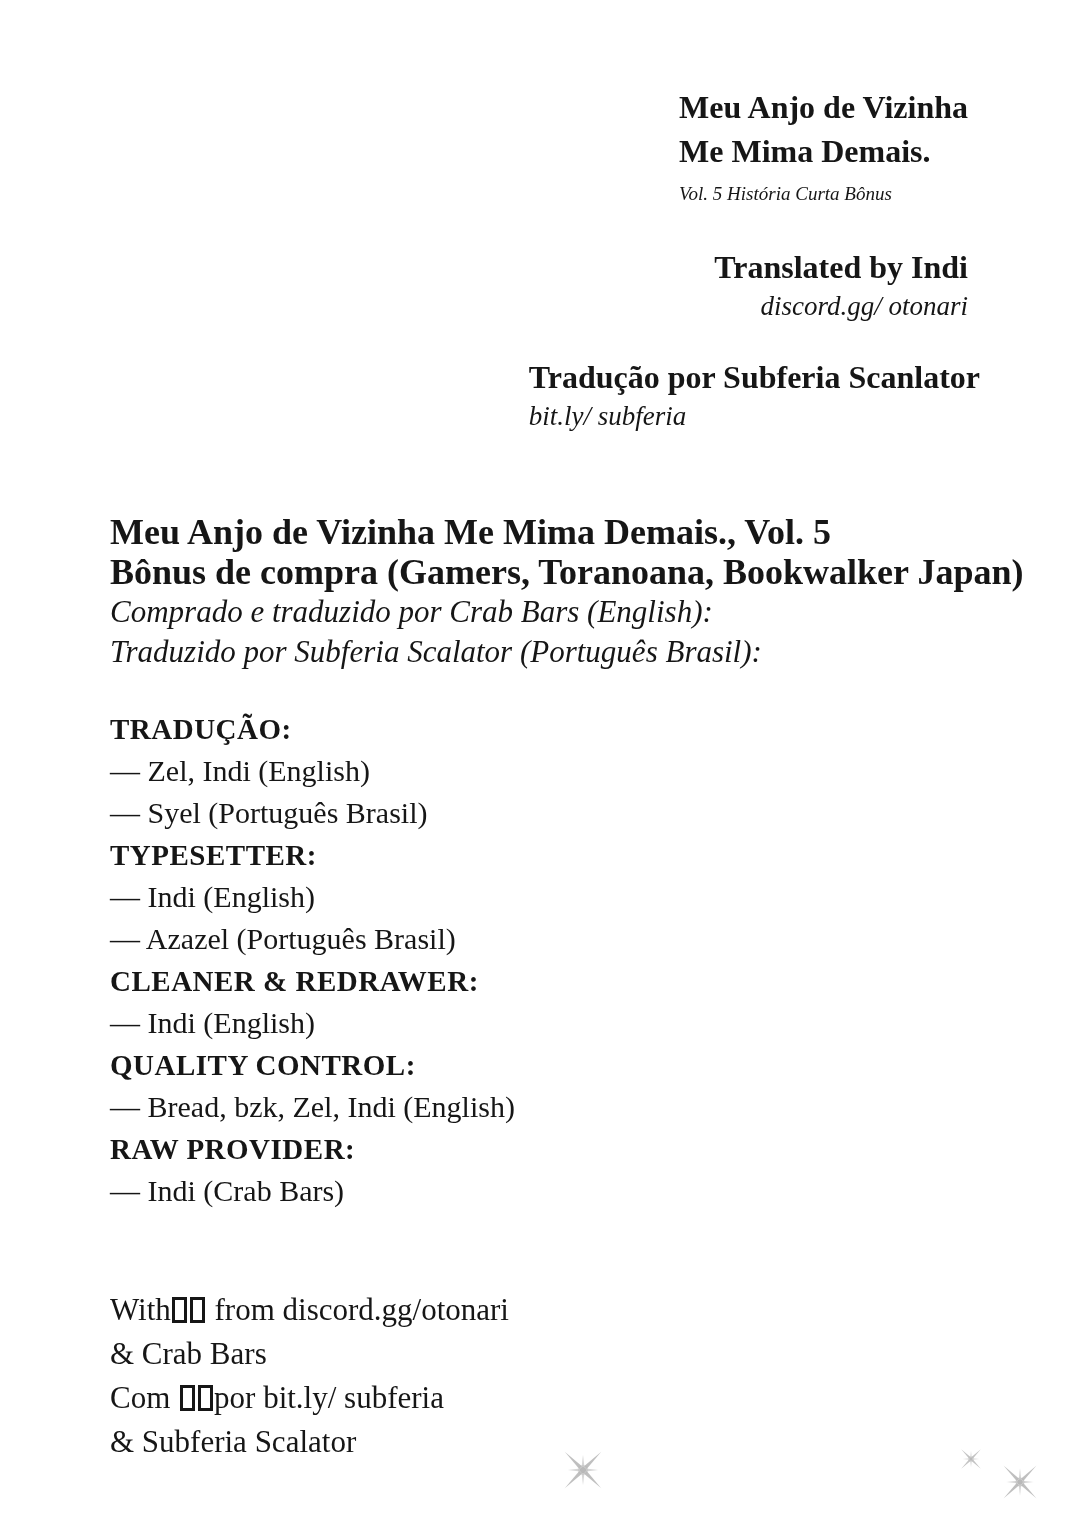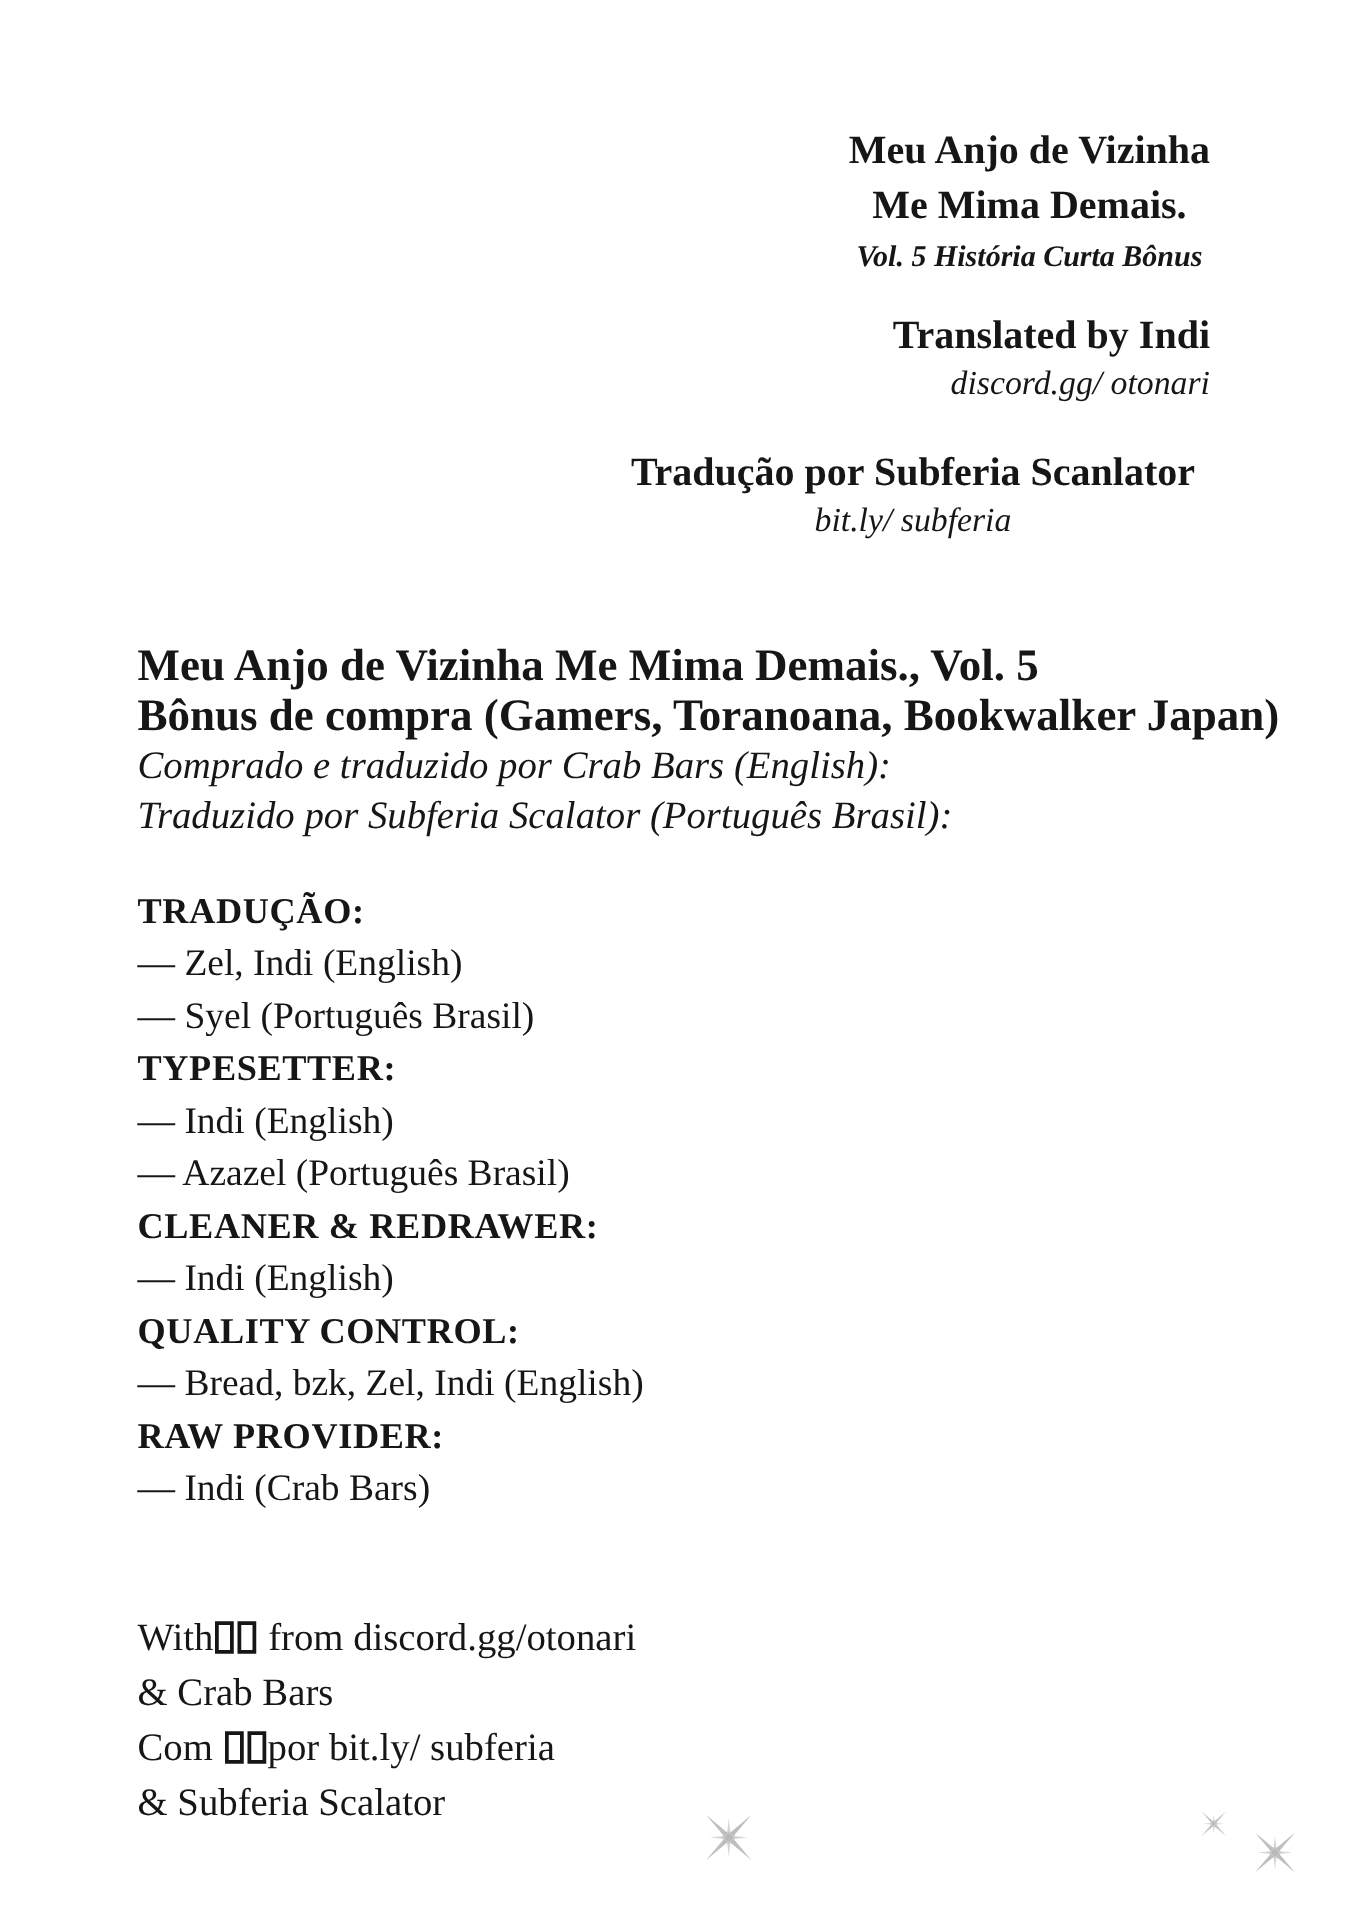--- a/index.html
+++ b/index.html
@@ -14,26 +14,26 @@
     width: 1080px;
     height: 1539px;
     background: var(--bg);
     color: var(--text);
     font-family: "Liberation Serif", serif;
     overflow: hidden;
   }
   .block { position: absolute; }
 
   
-  .block-title   { top: 97px;  right: 112px; text-align: center; }
+  .block-title   { top: 85px;  right: 112px; text-align: left; }
   .block-en      { top: 246px; right: 112px; text-align: right; }
-  .block-pt      { top: 356px; right: 124px; text-align: center; font-family: Liberation Serif, serif; }
+  .block-pt      { top: 356px; right: 100px; text-align: left; font-family: Liberation Serif, serif; }
 
   .title-line { font-weight: bold; font-size: 32px; line-height: 44px; }
-  .subtitle   { font-style: italic; font-size: 24px; line-height: 38px; margin-top: 2px; font-weight: bold; }
+  .subtitle   { font-style: italic; font-size: 19px; line-height: 38px; margin-top: 2px; }
   .heading    { font-weight: bold; font-size: 32px; line-height: 42px; }
   .link-line  { font-style: italic; font-size: 27px; line-height: 36px; }
 
   
   .block-info    { top: 512px;  left: 110px; }
   .block-credits { top: 708px;  left: 110px; }
   .block-footer  { top: 1288px; left: 110px; }
 
   .info-bold   { font-weight: bold;  font-size: 36px; line-height: 40px; }
   .info-italic { font-style: italic; font-size: 31px; line-height: 40px; }

